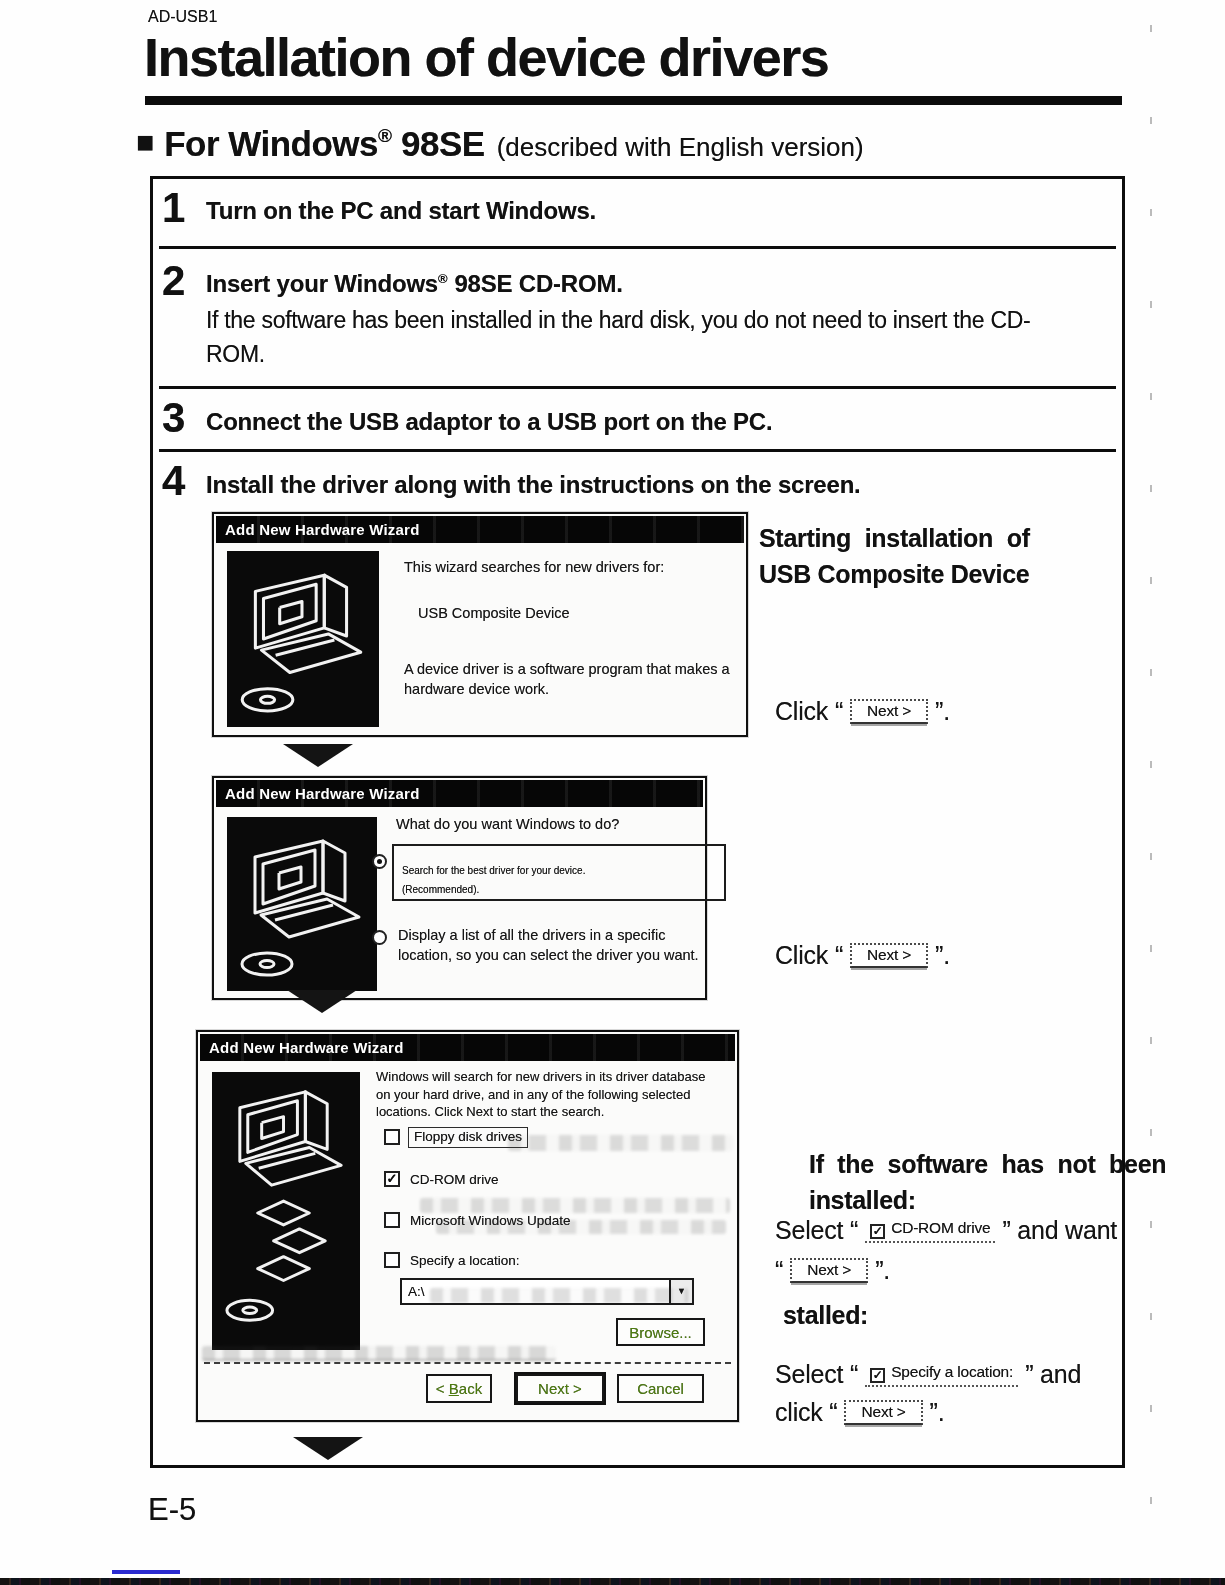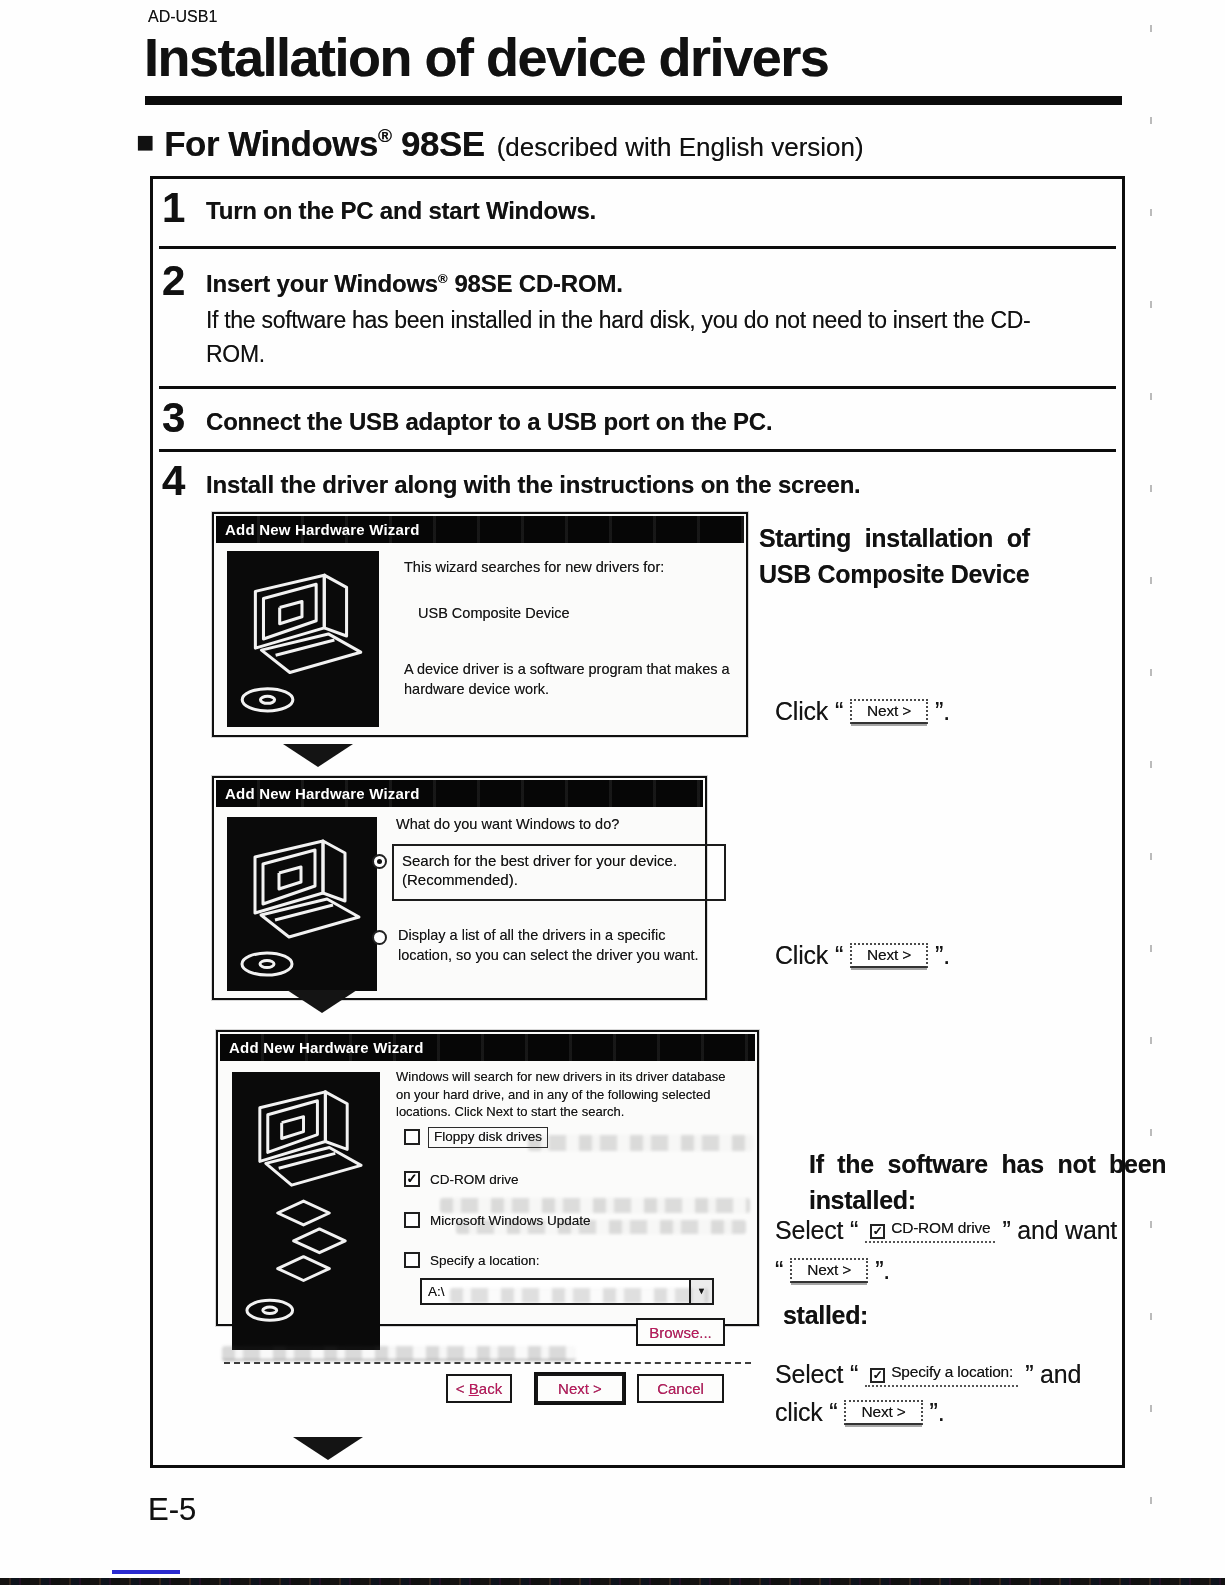--- a/index.html
+++ b/index.html
@@ -16,29 +16,29 @@
   .dlg-title{height:27px;background:#060606;color:#fff;font-size:15px;font-weight:bold;line-height:27px;
              padding-left:9px;margin:2px;letter-spacing:.2px;position:relative;overflow:hidden}
   .dlg-title::after{content:"";position:absolute;inset:0;
              background:repeating-linear-gradient(90deg,transparent 0 41px,rgba(255,255,255,.07) 41px 44px)}
   .dlg-art{position:absolute;background:#0a0a0a;overflow:hidden}
   .dlg-art svg{display:block;width:100%;height:100%}
   .dtx{position:absolute;font-size:14.5px;line-height:19.5px;color:#161616}
   .dtx3{position:absolute;font-size:13px;line-height:17.5px;color:#161616}
   .radio{position:absolute;width:15px;height:15px;border:2px solid #222;border-radius:50%;background:#fff;box-sizing:border-box}
   .radio.sel::after{content:"";position:absolute;left:3px;top:3px;width:5px;height:5px;background:#101010;border-radius:50%}
-  .optbox{position:absolute;border:2px solid #1c1c1c;box-sizing:border-box;padding:5px 8px;font-size:15px;line-height:19px}
+  .optbox{position:absolute;border:2px solid #1c1c1c;box-sizing:border-box;padding:15px 8px;font-size:10px;line-height:19px}
   .cb{position:absolute;width:16px;height:16px;border:2px solid #1f1f1f;background:#fff;box-sizing:border-box;
       font-size:13px;line-height:11px;text-align:center;font-weight:bold;color:#0d0d0d}
   .cblbl{position:absolute;font-size:13.5px;line-height:16px;color:#141414}
   .cblbl.boxed{border:1px solid #2c2c2c;padding:1px 5px 2px}
   .combo{position:absolute;border:2px solid #1a1a1a;background:#fff;box-sizing:border-box;font-size:13.5px;line-height:23px;padding-left:6px}
   .combo .drop{position:absolute;right:0;top:0;bottom:0;width:21px;border-left:2px solid #1a1a1a;background:#ececec;
       text-align:center;font-size:9px;line-height:23px;color:#111;padding-left:0}
-  .btn{position:absolute;border:2px solid #161616;background:#fdfdfc;font-size:15px;line-height:25px;text-align:center;box-sizing:border-box;color:#be185d}
+  .btn{position:absolute;border:2px solid #161616;background:#fdfdfc;font-size:15px;line-height:25px;text-align:center;box-sizing:border-box;color:#4d7c0f}
   .btn.default{box-shadow:0 0 0 2px #101010}
   .hsep{position:absolute;border-top:2px dashed #3c3c3c;height:0}
   .accel{text-decoration:underline}
   .pre{white-space:pre}
   
   .flow-arrow{position:absolute;width:0;height:0;border-left:35px solid transparent;border-right:35px solid transparent;border-top:23px solid #141414}
   
   .ann{position:absolute;font-size:25px;letter-spacing:-.2px;color:#141414;white-space:nowrap}
   .ann-b{font-weight:bold;font-size:25px;line-height:36px;letter-spacing:-.3px}
   .just{word-spacing:7px}
@@ -142,21 +142,21 @@
     </div>
     <span class="radio" style="left:158px;top:152px"></span>
     <div class="dtx" style="left:184px;top:148px;width:335px">
       <div>Display a list of all the drivers in a specific</div>
       <div>location, so you can select the driver you want.</div>
     </div>
   </div>
 
   <div class="flow-arrow" style="left:287px;top:990px"></div>
 
-  <div class="dlg" style="left:216px;top:1030px;width:543px;height:296px">
+  <div class="dlg" style="left:196px;top:1030px;width:543px;height:392px">
     <div class="dlg-title"><span>Add New Hardware Wizard</span></div>
     <div class="dlg-art" style="left:14px;top:40px;width:148px;height:278px">
       <svg viewBox="0 0 145 280">
         <g stroke="#f2f2f2" stroke-width="3" fill="none" stroke-linejoin="round">
           <polygon points="26,36 92,20 92,70 26,90"></polygon>
           <polygon points="34,43 84,29 84,63 34,81"></polygon>
           <polyline points="48,51 70,45 70,60 48,67 48,51"></polyline>
           <polygon points="92,20 114,32 114,78 92,70"></polygon>
           <polygon points="32,92 96,76 128,94 58,114"></polygon>
           <line x1="45" y1="97" x2="102" y2="82"></line>

